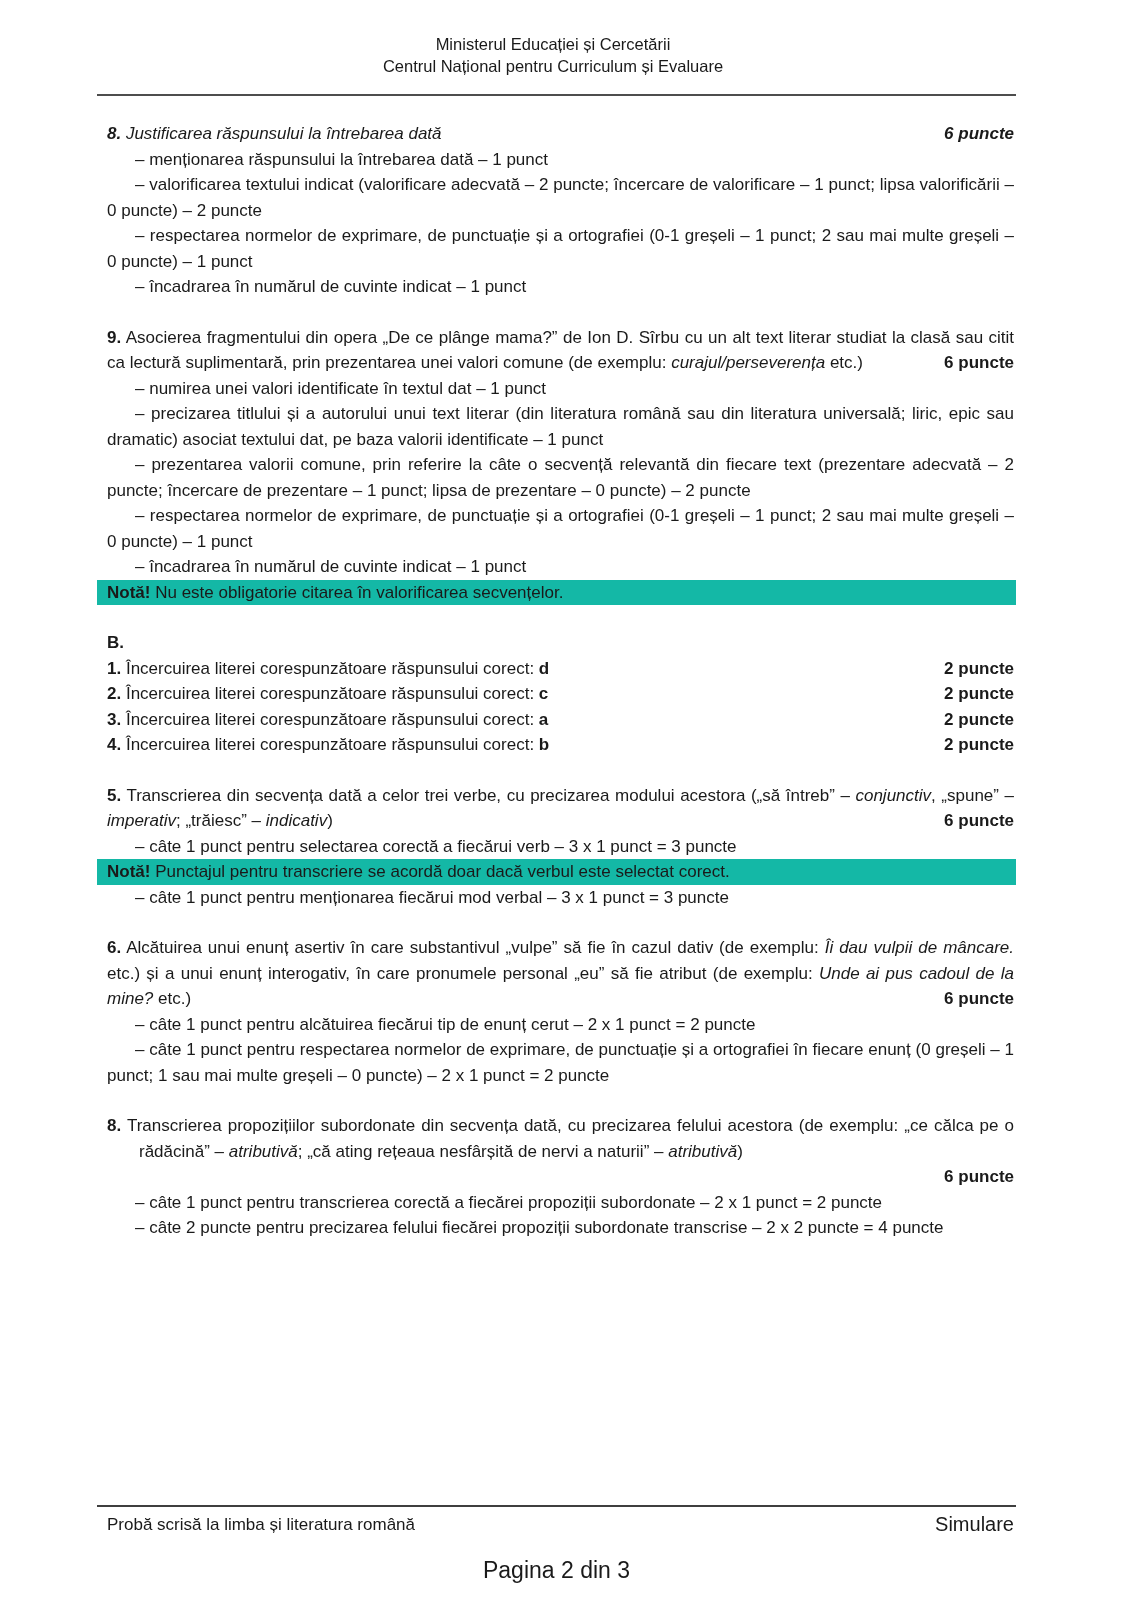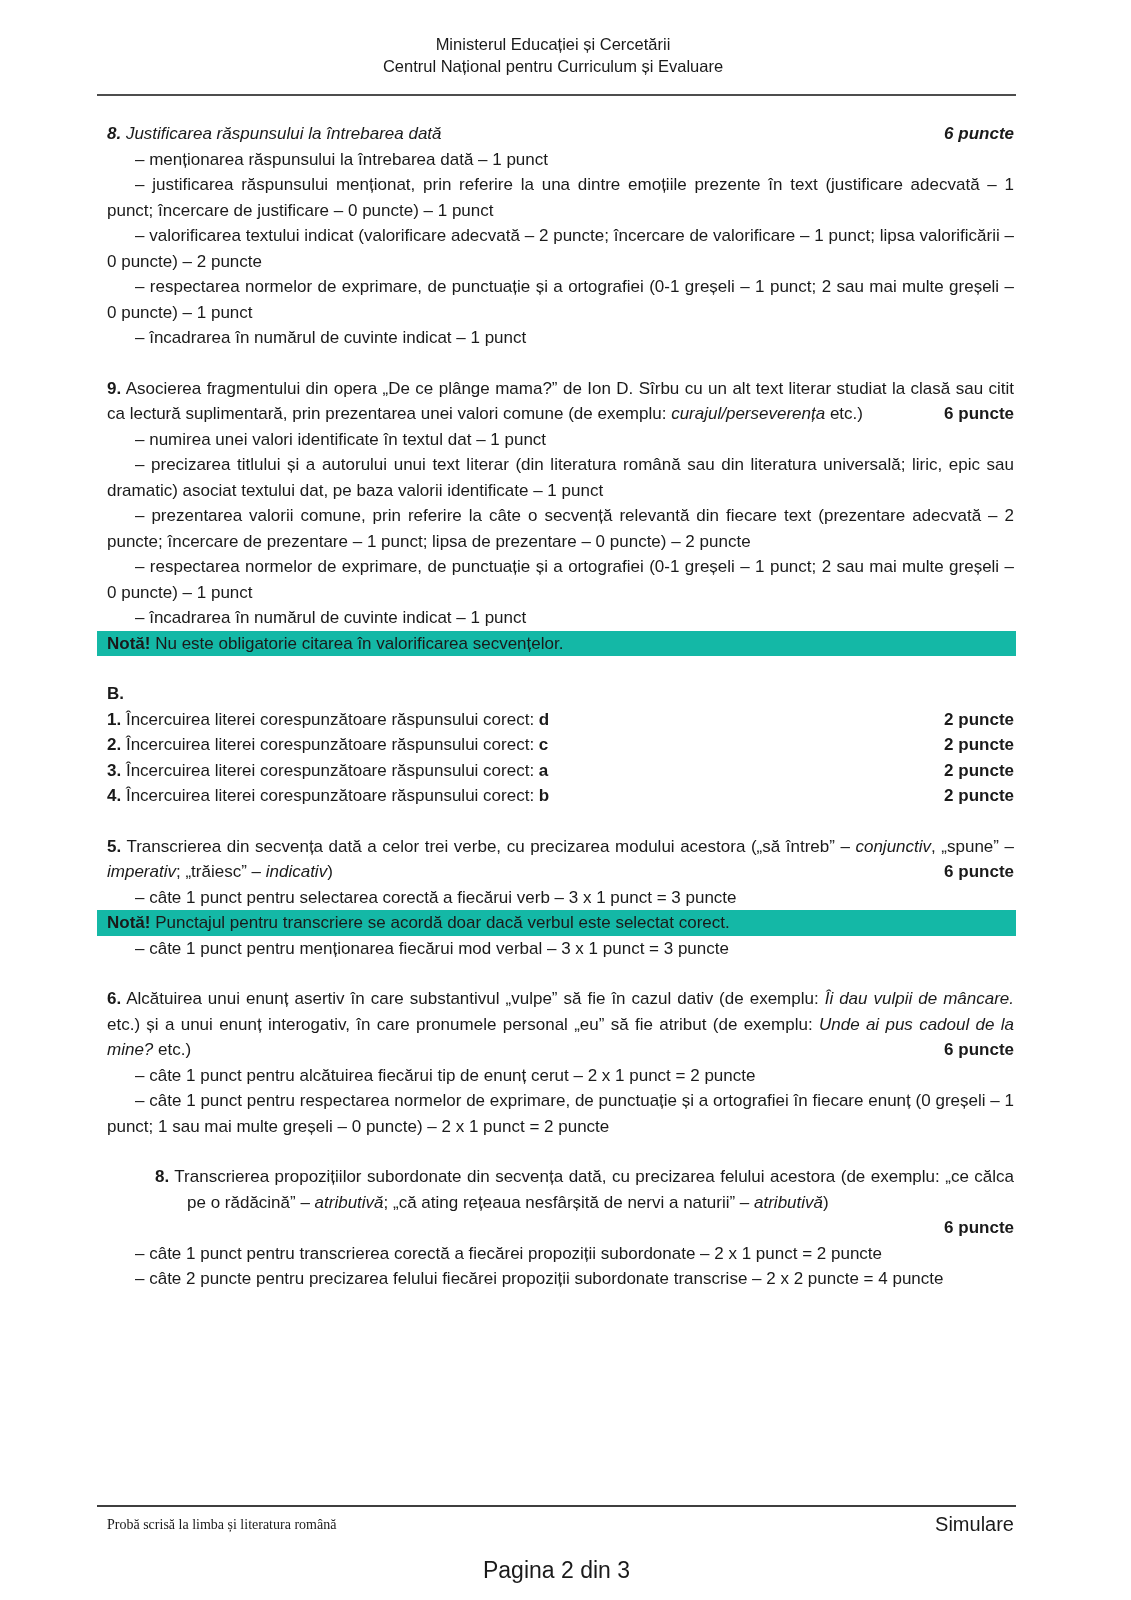--- a/index.html
+++ b/index.html
@@ -15,43 +15,42 @@
   
   .doc-body{position:absolute;top:121px;left:107px;width:907px;font-size:17px;line-height:25.5px;}
   .blk{margin:0;position:relative;}
   .blk.heading{margin-top:25px;text-align:justify;}
   .blk.heading:first-child{margin-top:0;font-style:italic;}
   .blk.label{margin-top:25px;font-weight:bold;}
   .blk.bullet{text-indent:28px;text-align:justify;}
   .blk.line{}
   .blk.rightline{text-align:right;}
   .blk.note{background:#14b8a6;margin-left:-10px;padding-left:10px;margin-right:-2px;padding-right:2px;}
-  .blk.hang{padding-left:32px;text-indent:-32px;margin-left:48px;}
+  .blk.hang{padding-left:32px;text-indent:-32px;}
   .b{font-weight:bold;}
   .i{font-style:italic;}
   .pts{position:absolute;right:0;bottom:0;font-weight:bold;background:#ffffff00;}
   
   .footer-rule{position:absolute;top:1505px;left:97px;width:919px;height:2px;background:#3f3f3f;}
-  .footer-left{position:absolute;top:1512px;left:107px;font-size:14px;line-height:25px;font-family:Liberation Serif, serif;}
+  .footer-left{position:absolute;top:1512px;left:107px;font-size:17px;line-height:25px;}
   .footer-right{position:absolute;top:1512px;right:117px;font-size:20px;line-height:25px;}
   .page-number{position:absolute;top:1557px;left:97px;width:919px;text-align:center;font-size:23px;}
 </style>
 </head>
 <body>
 
 <header class="doc-header">
   <div>Ministerul Educației și Cercetării</div>
   <div>Centrul Național pentru Curriculum și Evaluare</div>
 </header>
 <div class="header-rule"></div>
 
 <main class="doc-body">
     <p class="blk heading"><span class="b">8.</span><span> Justificarea răspunsului la întrebarea dată</span><span class="pts">6 puncte</span></p>
     <p class="blk bullet"><span>– menționarea răspunsului la întrebarea dată – 1 punct</span></p>
-    <p class="blk bullet"><span>– justificarea răspunsului menționat, prin referire la una dintre emoțiile prezente în text (justificare adecvată – 1 punct; încercare de justificare – 0 puncte) – 1 punct</span></p>
     <p class="blk bullet"><span>– valorificarea textului indicat (valorificare adecvată – 2 puncte; încercare de valorificare – 1 punct; lipsa valorificării – 0 puncte) – 2 puncte</span></p>
     <p class="blk bullet"><span>– respectarea normelor de exprimare, de punctuație și a ortografiei (0-1 greșeli – 1 punct; 2 sau mai multe greșeli – 0 puncte) – 1 punct</span></p>
     <p class="blk bullet"><span>– încadrarea în numărul de cuvinte indicat – 1 punct</span></p>
     <p class="blk heading"><span class="b">9.</span><span> Asocierea fragmentului din opera „De ce plânge mama?” de Ion D. Sîrbu cu un alt text literar studiat la clasă sau citit ca lectură suplimentară, prin prezentarea unei valori comune (de exemplu: </span><span class="i">curajul/perseverența</span><span> etc.)</span><span class="pts">6 puncte</span></p>
     <p class="blk bullet"><span>– numirea unei valori identificate în textul dat – 1 punct</span></p>
     <p class="blk bullet"><span>– precizarea titlului și a autorului unui text literar (din literatura română sau din literatura universală; liric, epic sau dramatic) asociat textului dat, pe baza valorii identificate – 1 punct</span></p>
     <p class="blk bullet"><span>– prezentarea valorii comune, prin referire la câte o secvență relevantă din fiecare text (prezentare adecvată – 2 puncte; încercare de prezentare – 1 punct; lipsa de prezentare – 0 puncte) – 2 puncte</span></p>
     <p class="blk bullet"><span>– respectarea normelor de exprimare, de punctuație și a ortografiei (0-1 greșeli – 1 punct; 2 sau mai multe greșeli – 0 puncte) – 1 punct</span></p>
     <p class="blk bullet"><span>– încadrarea în numărul de cuvinte indicat – 1 punct</span></p>
     <p class="blk note"><span class="b">Notă!</span><span> Nu este obligatorie citarea în valorificarea secvențelor.</span></p>

